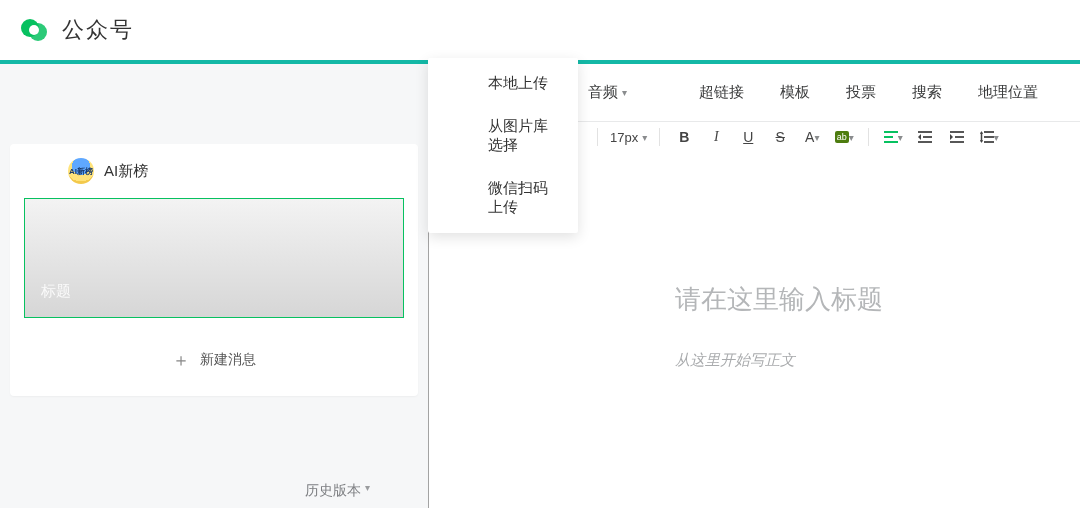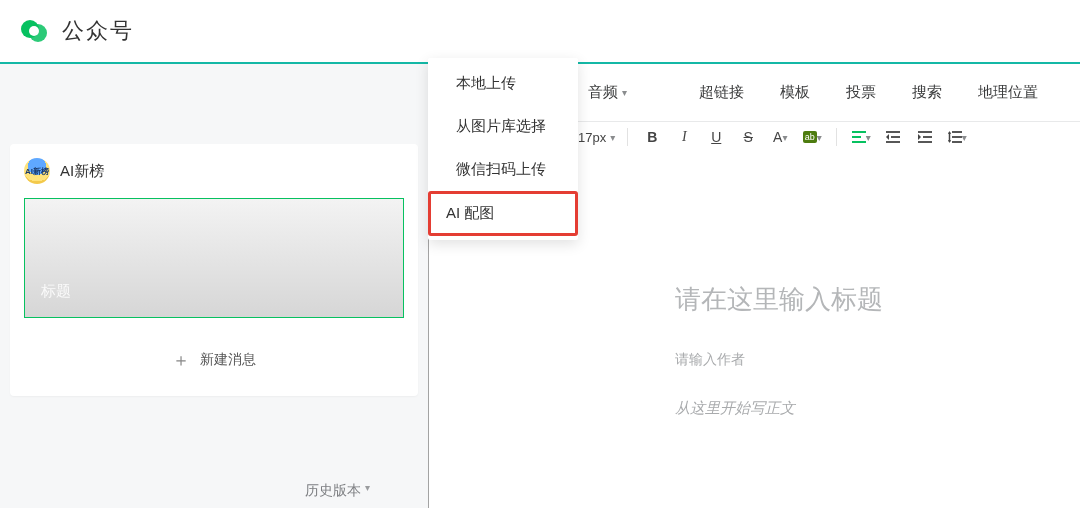--- a/index.html
+++ b/index.html
@@ -12,21 +12,21 @@
       position: relative;
     }
 
     
     .header {
       height: 64px;
       background: #fff;
       display: flex;
       align-items: center;
       padding: 0 18px;
-      border-bottom: 2px solid #14b8a6;
+      border-bottom: 4px solid #14b8a6;
       position: relative;
     }
     .logo {
       width: 32px; height: 32px;
       display: flex; align-items: center; justify-content: center;
       margin-right: 12px;
     }
     .brand {
       font-size: 22px;
       color: #333;
@@ -51,20 +51,21 @@
       margin-top: 80px;
       border-radius: 4px;
       box-shadow: 0 1px 2px rgba(0,0,0,0.04);
       padding: 14px 14px 24px 14px;
     }
     .account-row {
       display: flex;
       align-items: center;
       gap: 10px;
       margin-bottom: 14px;
+      margin-left: 44px;
     }
     .avatar {
       width: 26px; height: 26px;
       border-radius: 50%;
       background: radial-gradient(circle at 50% 30%, #5fa8ff 0 40%, #ffe37a 40% 70%, #f3c94b 70% 100%);
       display: flex;
       align-items: center;
       justify-content: center;
       font-size: 8px;
       color: #1a3a6b;
@@ -156,39 +157,40 @@
       left: 428px;
       top: 58px;
       width: 150px;
       background: #fff;
       box-shadow: 0 4px 14px rgba(0,0,0,0.12);
       border-radius: 2px;
       padding: 4px 0;
       z-index: 20;
     }
     .dd-item {
-      padding: 12px 28px;
+      padding: 12px 20px;
       font-size: 15px;
       color: #333;
       cursor: pointer;
+      margin-left: 40px;
     }
     .dd-item.highlight {
       border: 3px solid #e43d33;
       border-radius: 3px;
       margin: 0;
       padding: 10px 15px;
     }
 
     
     .format-bar {
       height: 30px;
       display: flex;
       align-items: center;
       gap: 8px;
-      padding: 0 10px 0 68px;
+      padding: 0 10px 0 100px;
       font-size: 12px;
       color: #444;
       position: relative;
       overflow: hidden;
       white-space: nowrap;
     }
     .fb-btn {
       width: 24px; height: 24px;
       display: flex; align-items: center; justify-content: center;
       font-size: 14px;
@@ -356,22 +358,20 @@
             <polygon points="0,9 1.5,12 3,9" fill="#444"></polygon>
           </svg>
         <span class="caret">▾</span>
       </div>
     </div>
 
     <div class="dropdown">
       <div class="dd-item">本地上传</div>
       <div class="dd-item">从图片库选择</div>
       <div class="dd-item">微信扫码上传</div>
-      <div class="dd-item highlight">AI 配图</div>
     </div>
 
     <div class="content">
       <div class="title-input">请在这里输入标题</div>
-      <div class="author-input">请输入作者</div>
       <div class="body-input">从这里开始写正文</div>
     </div>
   </div>
 </div>
 
 </body></html>

